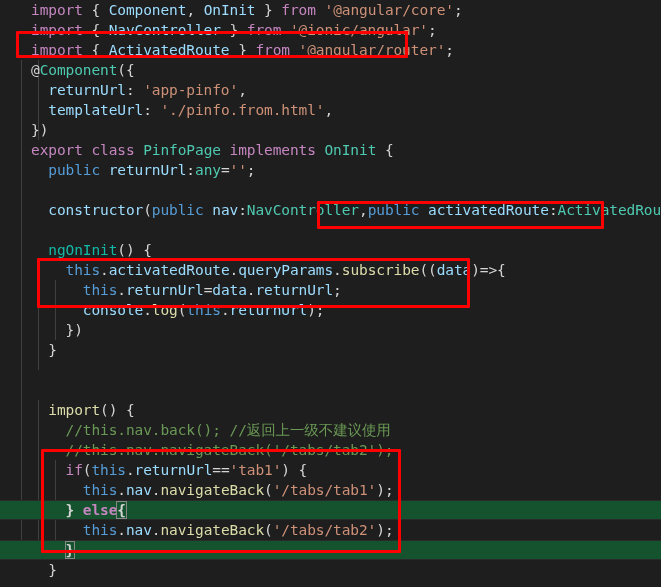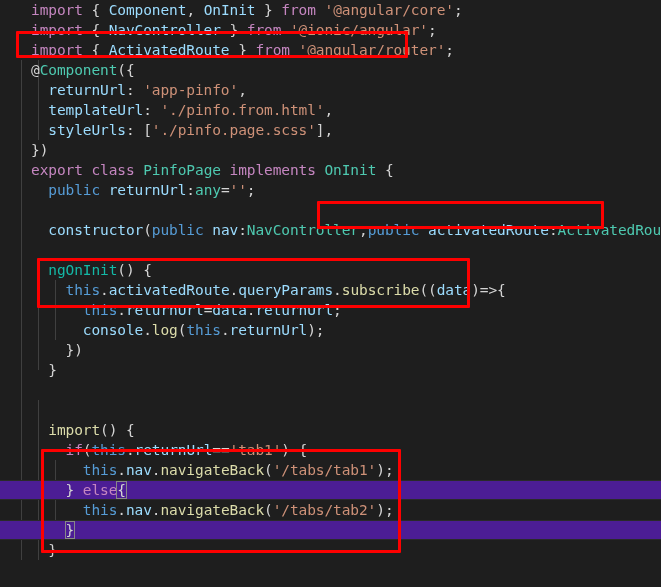--- a/index.html
+++ b/index.html
@@ -38,22 +38,23 @@
     position: relative;
     height: 20px;
     line-height: 20px;
     font-size: 14.5px;
     white-space: pre;
     padding-left: 31px;
     color: #d4d4d4;
     letter-spacing: -0.1px;
   }
   .line.hl {
-    background: #4c1d95;
+    background: #14532d;
     box-shadow: inset 0 1px 0 #2a2a2a, inset 0 -1px 0 #2a2a2a;
+    font-weight: bold;
   }
 
   
   .guide {
     position: absolute;
     width: 1px;
     background: #404040;
     top: 0;
   }
 
@@ -102,21 +103,20 @@
     <div class="line"><span class="kw" style="color: rgb(197, 134, 192);">import</span><span class="pun" style="color: rgb(212, 212, 212);"> { </span><span class="id" style="color: rgb(156, 220, 254);">NavController</span><span class="pun" style="color: rgb(212, 212, 212);"> } </span><span class="kw" style="color: rgb(197, 134, 192);">from</span><span class="pun" style="color: rgb(212, 212, 212);"> </span><span class="str" style="color: rgb(206, 145, 120);">'@ionic/angular'</span><span class="pun" style="color: rgb(212, 212, 212);">;</span></div>
 
     <div class="line"><span class="kw" style="color: rgb(197, 134, 192);">import</span><span class="pun" style="color: rgb(212, 212, 212);"> { </span><span class="id" style="color: rgb(156, 220, 254);">ActivatedRoute</span><span class="pun" style="color: rgb(212, 212, 212);"> } </span><span class="kw" style="color: rgb(197, 134, 192);">from</span><span class="pun" style="color: rgb(212, 212, 212);"> </span><span class="str" style="color: rgb(206, 145, 120);">'@angular/router'</span><span class="pun" style="color: rgb(212, 212, 212);">;</span></div>
 
     <div class="line"><span class="pun" style="color: rgb(212, 212, 212);">@</span><span class="type" style="color: rgb(78, 201, 176);">Component</span><span class="pun" style="color: rgb(212, 212, 212);">({</span></div>
 
     <div class="line"><span class="pun" style="color: rgb(212, 212, 212);">  </span><span class="id" style="color: rgb(156, 220, 254);">returnUrl</span><span class="pun" style="color: rgb(212, 212, 212);">: </span><span class="str" style="color: rgb(206, 145, 120);">'app-pinfo'</span><span class="pun" style="color: rgb(212, 212, 212);">,</span></div>
 
     <div class="line"><span class="pun" style="color: rgb(212, 212, 212);">  </span><span class="id" style="color: rgb(156, 220, 254);">templateUrl</span><span class="pun" style="color: rgb(212, 212, 212);">: </span><span class="str" style="color: rgb(206, 145, 120);">'./pinfo.from.html'</span><span class="pun" style="color: rgb(212, 212, 212);">,</span></div>
 
-    <div class="line"><span class="pun" style="color: rgb(212, 212, 212);">  </span><span class="id" style="color: rgb(156, 220, 254);">styleUrls</span><span class="pun" style="color: rgb(212, 212, 212);">: [</span><span class="str" style="color: rgb(206, 145, 120);">'./pinfo.page.scss'</span><span class="pun" style="color: rgb(212, 212, 212);">],</span></div>
 
     <div class="line"><span class="pun" style="color: rgb(212, 212, 212);">})</span></div>
 
     <div class="line"><span class="kw" style="color: rgb(197, 134, 192);">export</span><span class="pun" style="color: rgb(212, 212, 212);"> </span><span class="kw" style="color: rgb(197, 134, 192);">class</span><span class="pun" style="color: rgb(212, 212, 212);"> </span><span class="type" style="color: rgb(78, 201, 176);">PinfoPage</span><span class="pun" style="color: rgb(212, 212, 212);"> </span><span class="kw" style="color: rgb(197, 134, 192);">implements</span><span class="pun" style="color: rgb(212, 212, 212);"> </span><span class="type" style="color: rgb(78, 201, 176);">OnInit</span><span class="pun" style="color: rgb(212, 212, 212);"> {</span></div>
 
     <div class="line"><span class="pun" style="color: rgb(212, 212, 212);">  </span><span class="kw2" style="color: rgb(86, 156, 214);">public</span><span class="pun" style="color: rgb(212, 212, 212);"> </span><span class="id" style="color: rgb(156, 220, 254);">returnUrl</span><span class="pun" style="color: rgb(212, 212, 212);">:</span><span class="type" style="color: rgb(78, 201, 176);">any</span><span class="pun" style="color: rgb(212, 212, 212);">=</span><span class="str" style="color: rgb(206, 145, 120);">''</span><span class="pun" style="color: rgb(212, 212, 212);">;</span></div>
 
     <div class="line"><span class="pun" style="color: rgb(212, 212, 212);"> </span></div>
 
     <div class="line"><span class="pun" style="color: rgb(212, 212, 212);">  </span><span class="id" style="color: rgb(156, 220, 254);">constructor</span><span class="pun" style="color: rgb(212, 212, 212);">(</span><span class="kw2" style="color: rgb(86, 156, 214);">public</span><span class="pun" style="color: rgb(212, 212, 212);"> </span><span class="id" style="color: rgb(156, 220, 254);">nav</span><span class="pun" style="color: rgb(212, 212, 212);">:</span><span class="type" style="color: rgb(78, 201, 176);">NavController</span><span class="pun" style="color: rgb(212, 212, 212);">,</span><span class="kw2" style="color: rgb(86, 156, 214);">public</span><span class="pun" style="color: rgb(212, 212, 212);"> </span><span class="id" style="color: rgb(156, 220, 254);">activatedRoute</span><span class="pun" style="color: rgb(212, 212, 212);">:</span><span class="type" style="color: rgb(78, 201, 176);">ActivatedRoute</span></div>
@@ -134,21 +134,23 @@
     <div class="line"><span class="pun" style="color: rgb(212, 212, 212);">    })</span></div>
 
     <div class="line"><span class="pun" style="color: rgb(212, 212, 212);">  }</span></div>
 
     <div class="line"><span class="pun" style="color: rgb(212, 212, 212);"> </span></div>
 
     <div class="line"><span class="pun" style="color: rgb(212, 212, 212);"> </span></div>
 
     <div class="line"><span class="pun" style="color: rgb(212, 212, 212);">  </span><span class="fn" style="color: rgb(220, 220, 170);">import</span><span class="pun" style="color: rgb(212, 212, 212);">() {</span></div>
 
+    <div class="line"><span class="pun" style="color: rgb(212, 212, 212);">    </span><span class="cmt" style="color: rgb(106, 153, 85);">//this.nav.back(); //返回上一级不建议使用</span></div>
 
+    <div class="line"><span class="pun" style="color: rgb(212, 212, 212);">    </span><span class="cmt" style="color: rgb(106, 153, 85);">//this.nav.navigateBack('/tabs/tab2');</span></div>
 
     <div class="line"><span class="pun" style="color: rgb(212, 212, 212);">    </span><span class="kw" style="color: rgb(197, 134, 192);">if</span><span class="pun" style="color: rgb(212, 212, 212);">(</span><span class="kw2" style="color: rgb(86, 156, 214);">this</span><span class="pun" style="color: rgb(212, 212, 212);">.</span><span class="id" style="color: rgb(156, 220, 254);">returnUrl</span><span class="pun" style="color: rgb(212, 212, 212);">==</span><span class="str" style="color: rgb(206, 145, 120);">'tab1'</span><span class="pun" style="color: rgb(212, 212, 212);">) {</span></div>
 
     <div class="line"><span class="pun" style="color: rgb(212, 212, 212);">      </span><span class="kw2" style="color: rgb(86, 156, 214);">this</span><span class="pun" style="color: rgb(212, 212, 212);">.</span><span class="id" style="color: rgb(156, 220, 254);">nav</span><span class="pun" style="color: rgb(212, 212, 212);">.</span><span class="fn" style="color: rgb(220, 220, 170);">navigateBack</span><span class="pun" style="color: rgb(212, 212, 212);">(</span><span class="str" style="color: rgb(206, 145, 120);">'/tabs/tab1'</span><span class="pun" style="color: rgb(212, 212, 212);">);</span></div>
 
     <div class="line hl"><span class="pun" style="color: rgb(212, 212, 212);">    } </span><span class="kw" style="color: rgb(197, 134, 192);">else</span><span class="pun" style="color: rgb(212, 212, 212);"><span class="bracket-match">{</span></span></div>
 
     <div class="line"><span class="pun" style="color: rgb(212, 212, 212);">      </span><span class="kw2" style="color: rgb(86, 156, 214);">this</span><span class="pun" style="color: rgb(212, 212, 212);">.</span><span class="id" style="color: rgb(156, 220, 254);">nav</span><span class="pun" style="color: rgb(212, 212, 212);">.</span><span class="fn" style="color: rgb(220, 220, 170);">navigateBack</span><span class="pun" style="color: rgb(212, 212, 212);">(</span><span class="str" style="color: rgb(206, 145, 120);">'/tabs/tab2'</span><span class="pun" style="color: rgb(212, 212, 212);">);</span></div>
 
     <div class="line hl"><span class="pun" style="color: rgb(212, 212, 212);">    <span class="bracket-match">}</span></span></div>

